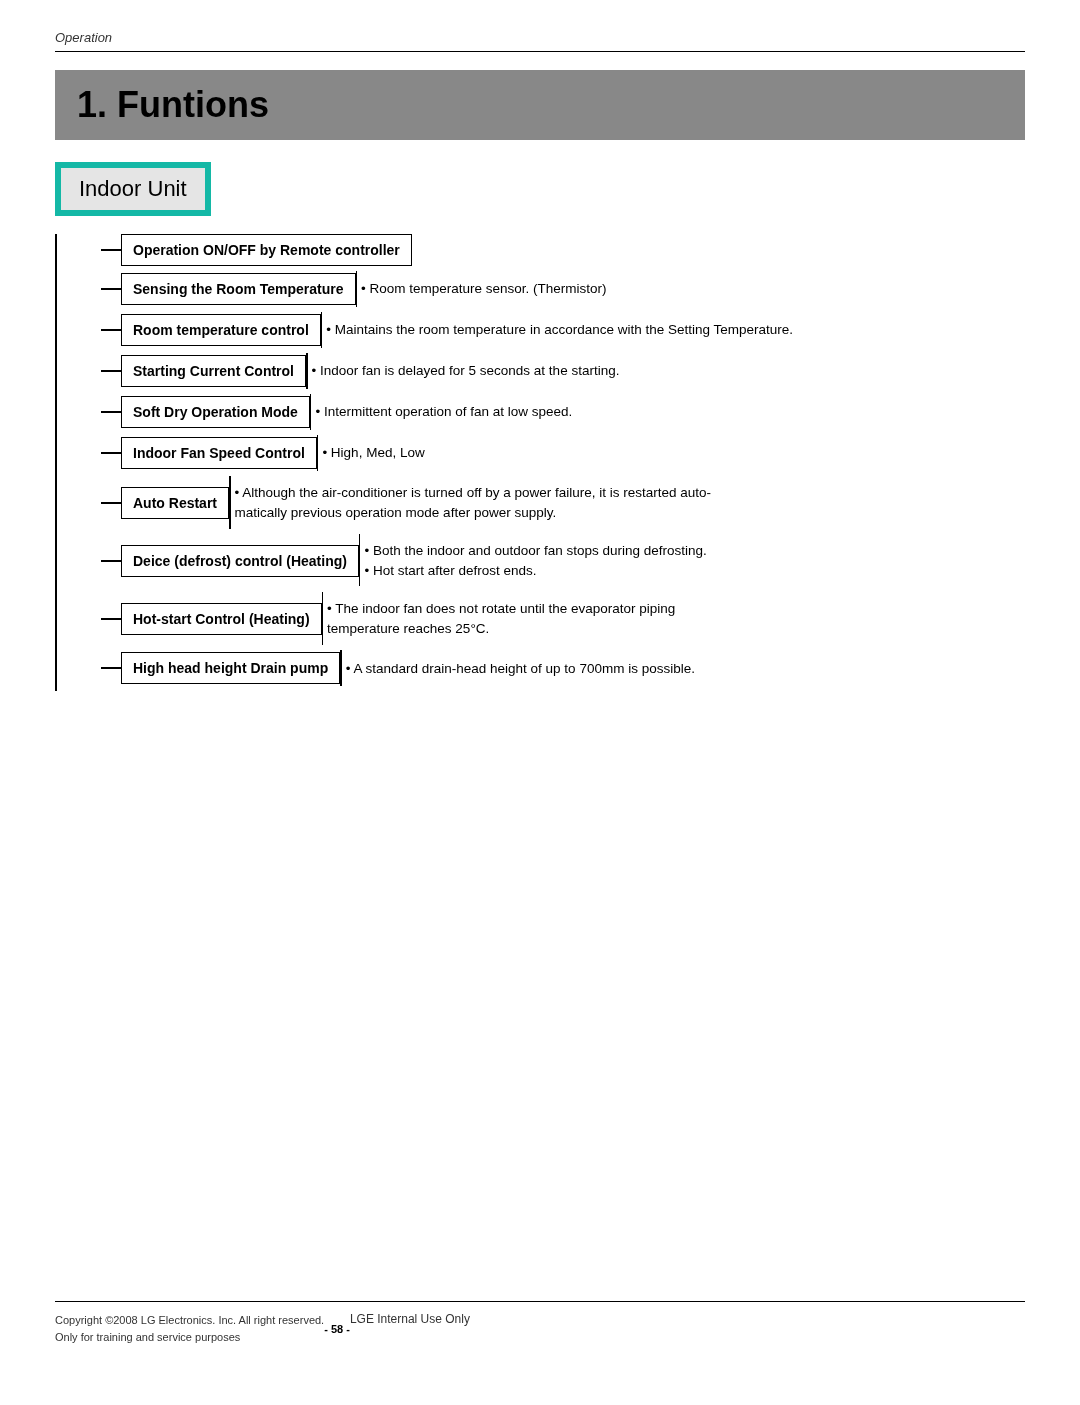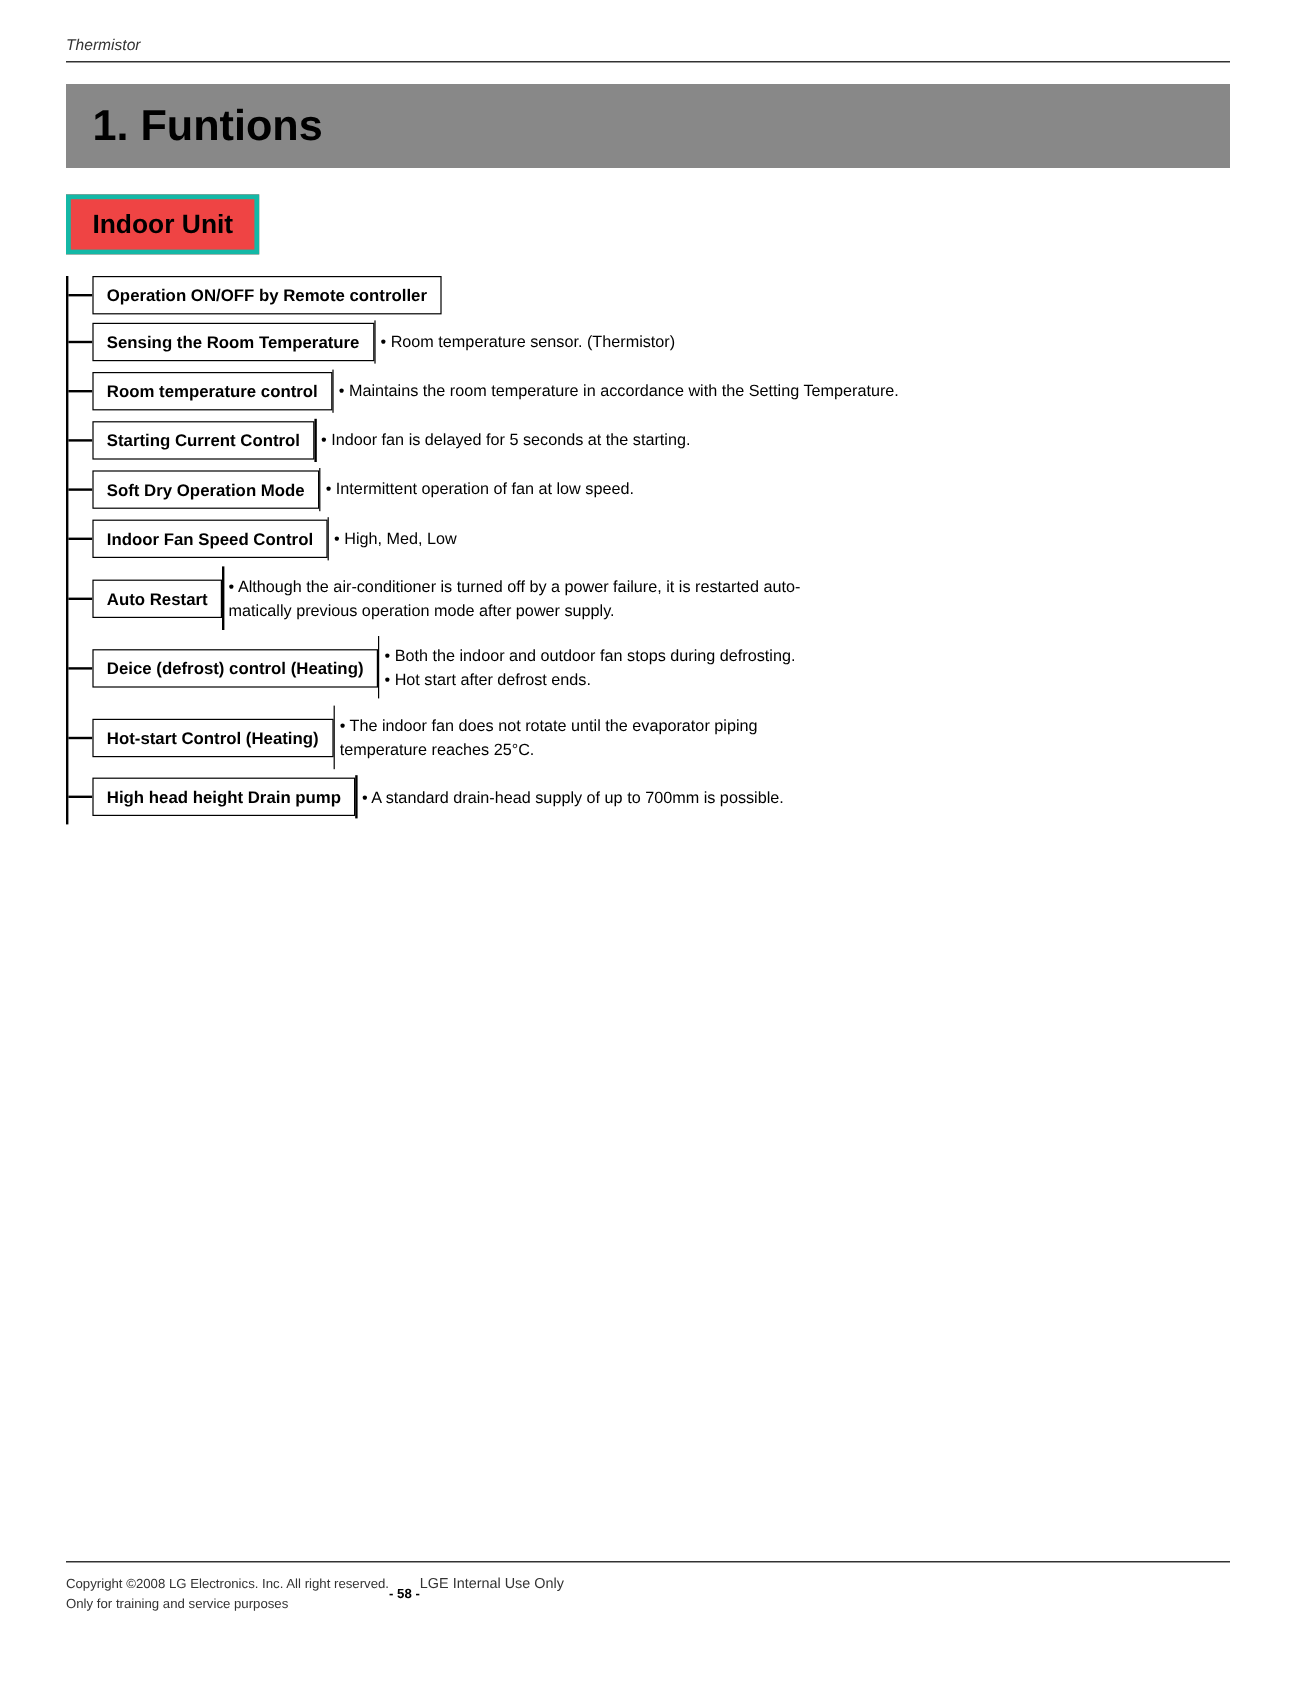--- a/index.html
+++ b/index.html
@@ -46,27 +46,27 @@
       margin-bottom: 22px;
     }
 
     .section-header-text {
       font-size: 36px;
       font-weight: bold;
       color: #000;
     }
 
     .indoor-unit-box {
-      border: 4px solid #14b8a6;
+      border: 6px solid #14b8a6;
       display: inline-block;
       padding: 8px 18px;
       font-size: 22px;
-      font-weight: bold;
+      font-weight: normal;
       margin-bottom: 18px;
-      background: #ef4444;
+      background: #e5e5e5;
     }
 
     .main-content {
       flex: 1;
     }
 
     .footer {
       border-top: 1.5px solid #000;
       display: flex;
       flex-direction: row;
@@ -114,20 +114,21 @@
     .entry-desc {
       padding: 7px 4px;
       font-size: 13.5px;
       line-height: 1.45;
     }
 
     .indent-block {
       display: flex;
       flex-direction: row;
       margin-left: 0;
+      gap: 44px;
     }
 
     .side-bar-vertical {
       width: 2px;
       background: #000;
       flex-shrink: 0;
       margin-right: 0;
     }
 
     .entries-column {
@@ -148,21 +149,21 @@
       width: 1.5px;
       background: #000;
       flex-shrink: 0;
     }
   </style>
 </head>
 <body>
 
 <div class="page-container">
 
-  <div class="breadcrumb">Thermistor</div>
+  <div class="breadcrumb">Operation</div>
 
   <hr class="top-divider">
 
   <div class="section-header">
     <span class="section-header-text">1. Funtions</span>
   </div>
 
   <div class="main-content">
 
     
@@ -239,21 +240,21 @@
           <div class="entry-desc" style="align-self:center;">
             • The indoor fan does not rotate until the evaporator piping<br>
             temperature reaches 25°C.
           </div>
         </div>
 
         <div class="entry-row">
           <div class="horiz-tick"></div>
           <div class="entry-label">High head height Drain pump</div>
           <div class="tall-separator" style="height:36px;"></div>
-          <div class="entry-desc">• A standard drain-head supply of up to 700mm is possible.</div>
+          <div class="entry-desc">• A standard drain-head height of up to 700mm is possible.</div>
         </div>
 
 
       </div>
     </div>
 
   </div>
 
   <div class="footer">
     <div class="footer-left">

